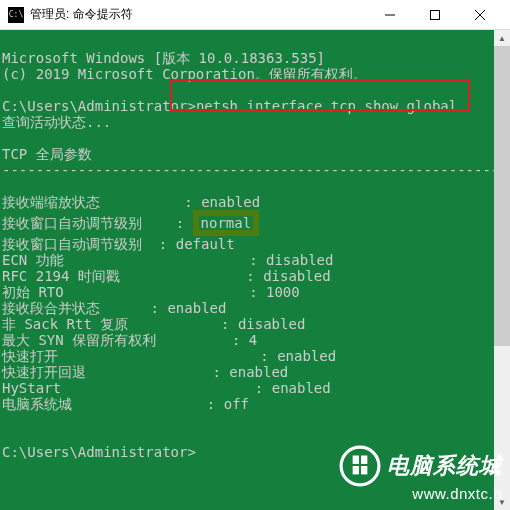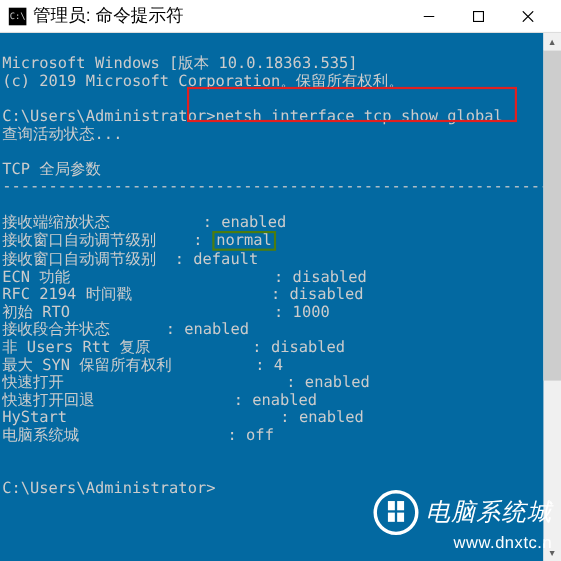--- a/index.html
+++ b/index.html
@@ -32,53 +32,53 @@
   background: #000;
   color: #ccc;
   font-size: 8px;
   display: flex;
   align-items: center;
   justify-content: center;
   margin-right: 6px;
   font-family: monospace;
 }
 .titlebar-text {
-  font-size: 16px;
+  font-size: 12px;
   color: #000;
 }
 .titlebar-controls {
   margin-left: auto;
   display: flex;
   gap: 0;
 }
 .titlebar-btn {
   width: 45px;
   height: 30px;
   display: flex;
   align-items: center;
   justify-content: center;
   font-size: 12px;
   color: #000;
   cursor: pointer;
 }
 .titlebar-btn svg { width: 10px; height: 10px; }
 .console {
   flex: 1;
-  background: #0369a1;
+  background: #15803d;
   color: #ccc;
   font-family: "NSimSun", "SimSun", "Consolas", monospace;
   font-size: 14px;
   line-height: 16px;
   padding: 4px 2px;
   white-space: pre;
   overflow: hidden;
   position: relative;
 }
 .hl-red {
-  border: 2px solid #4d7c0f;
+  border: 6px solid #4d7c0f;
   display: inline-block;
   padding: 0 2px;
   line-height: 14px;
 }
 .hl-red-box {
   border: 2px solid #e02020;
   position: absolute;
 }
 .scrollbar {
   position: absolute;
@@ -115,21 +115,21 @@
   align-items: center;
   justify-content: flex-end;
   gap: 6px;
 }
 .watermark-icon {
   width: 42px;
   height: 42px;
 }
 .watermark-title {
   font-size: 22px;
-  font-weight: normal;
+  font-weight: bold;
   font-style: italic;
   letter-spacing: 1px;
 }
 .watermark-url {
   font-size: 15px;
   margin-top: -2px;
   letter-spacing: 0.5px;
 }
 .dashline {
   overflow: hidden;
@@ -173,21 +173,21 @@
 
 <span>TCP 全局参数</span>
 <span class="dashline">----------------------------------------------------------------------</span>
 <span>接收端缩放状态          : </span><span>enabled</span>
 <span>接收窗口自动调节级别    : </span><span class="hl-red">normal</span>
 <span>接收窗口自动调节级别  : </span><span>default</span>
 <span>ECN 功能                      : </span><span>disabled</span>
 <span>RFC 2194 时间戳               : </span><span>disabled</span>
 <span>初始 RTO                      : </span><span>1000</span>
 <span>接收段合并状态      : </span><span>enabled</span>
-<span>非 Users Rtt 复原           : </span><span>disabled</span>
+<span>非 Sack Rtt 复原           : </span><span>disabled</span>
 <span>最大 SYN 保留所有权利         : </span><span>4</span>
 <span>快速打开                        : </span><span>enabled</span>
 <span>快速打开回退               : </span><span>enabled</span>
 <span>HyStart                       : </span><span>enabled</span>
 <span>电脑系统城                : </span><span>off</span>
 
 
 <span>C:\Users\Administrator&gt;</span>
 <div class="hl-red-box" style="left:170px; top:49px; width:300px; height:32px;"></div>
   </div>

